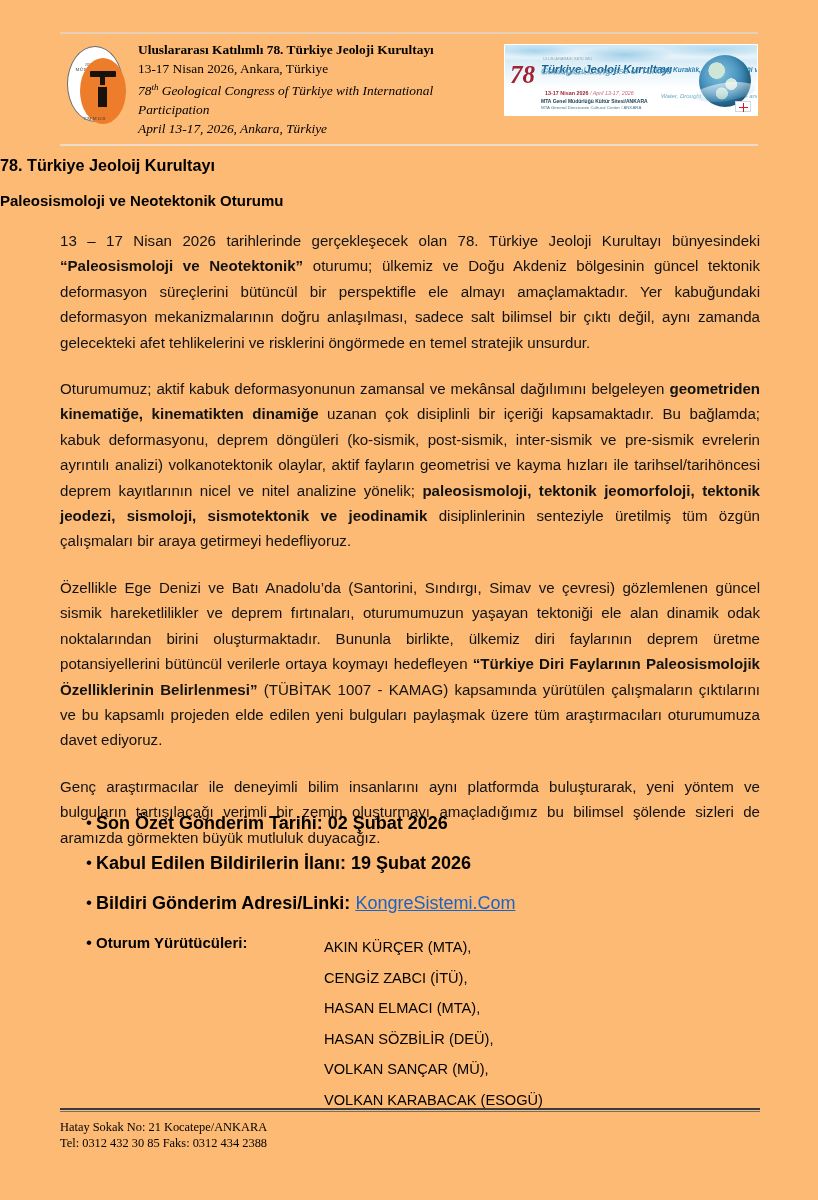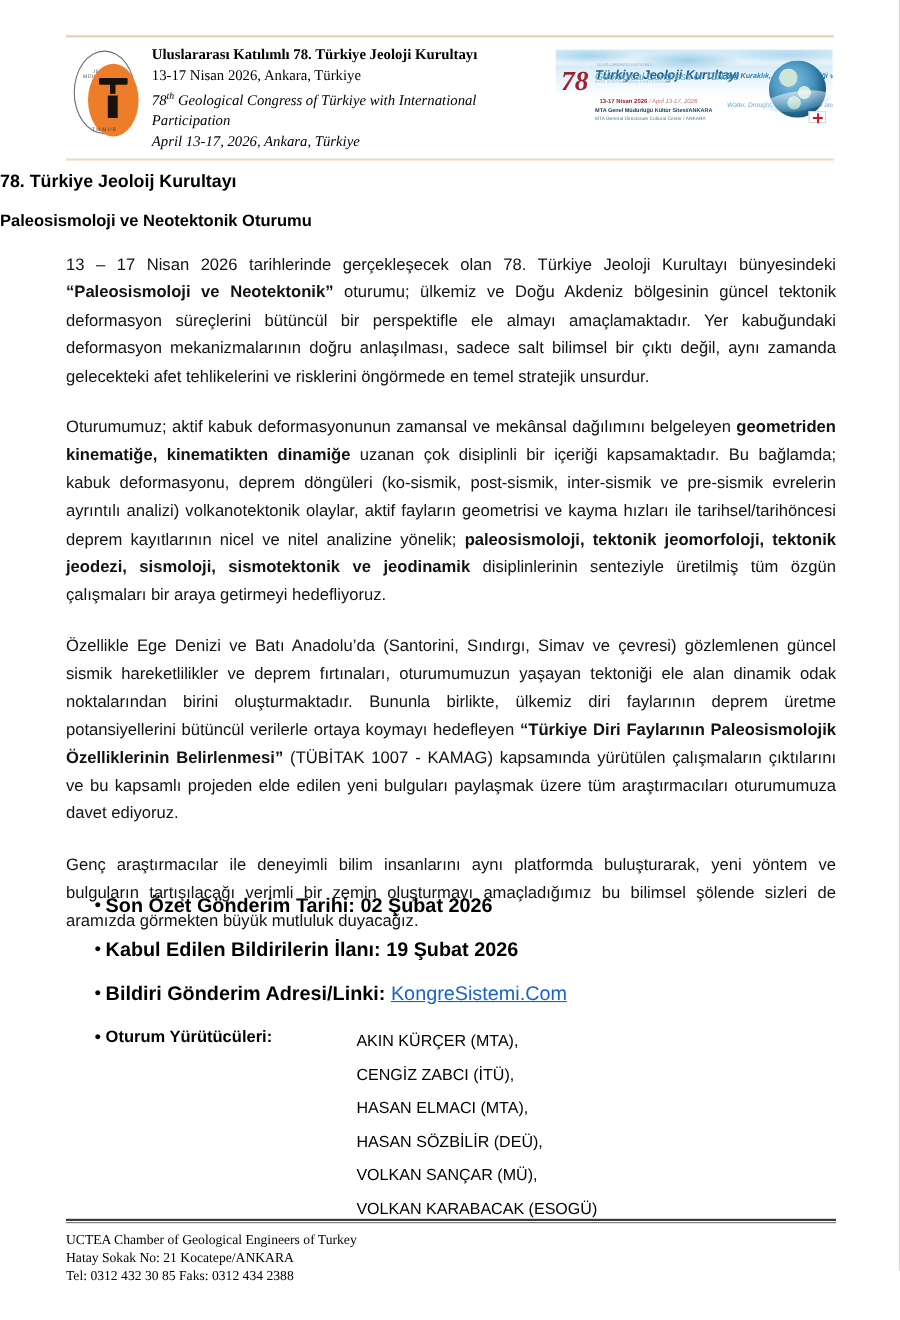--- a/index.html
+++ b/index.html
@@ -9,21 +9,21 @@
   }
   body {
     font-family: "Liberation Sans", sans-serif;
     display: flex;
     justify-content: center;
   }
   .page {
     position: relative;
     width: 818px;
     height: 1200px;
-    background: #ffffff;
+    background: #fdba74;
     overflow: hidden;
   }
 
   
   .header-wrap {
     position: absolute;
     left: 60px; top: 32px;
     width: 698px;
   }
   .hr-top {
@@ -425,19 +425,18 @@
           <div class="chair-name">VOLKAN SANÇAR (MÜ),</div>
           <div class="chair-name">VOLKAN KARABACAK (ESOGÜ)</div>
         </div>
     </div>
   </div>
 
   <div class="footer">
     <div class="footer-rule-thick"></div>
     <div class="footer-rule-thin"></div>
     <div class="footer-lines">
-      <div>UCTEA Chamber of Geological Engineers of Turkey</div>
       <div>Hatay Sokak No: 21 Kocatepe/ANKARA</div>
       <div>Tel: 0312 432 30 85 Faks: 0312 434 2388</div>
     </div>
   </div>
 
 </div>
 
 </body></html>

